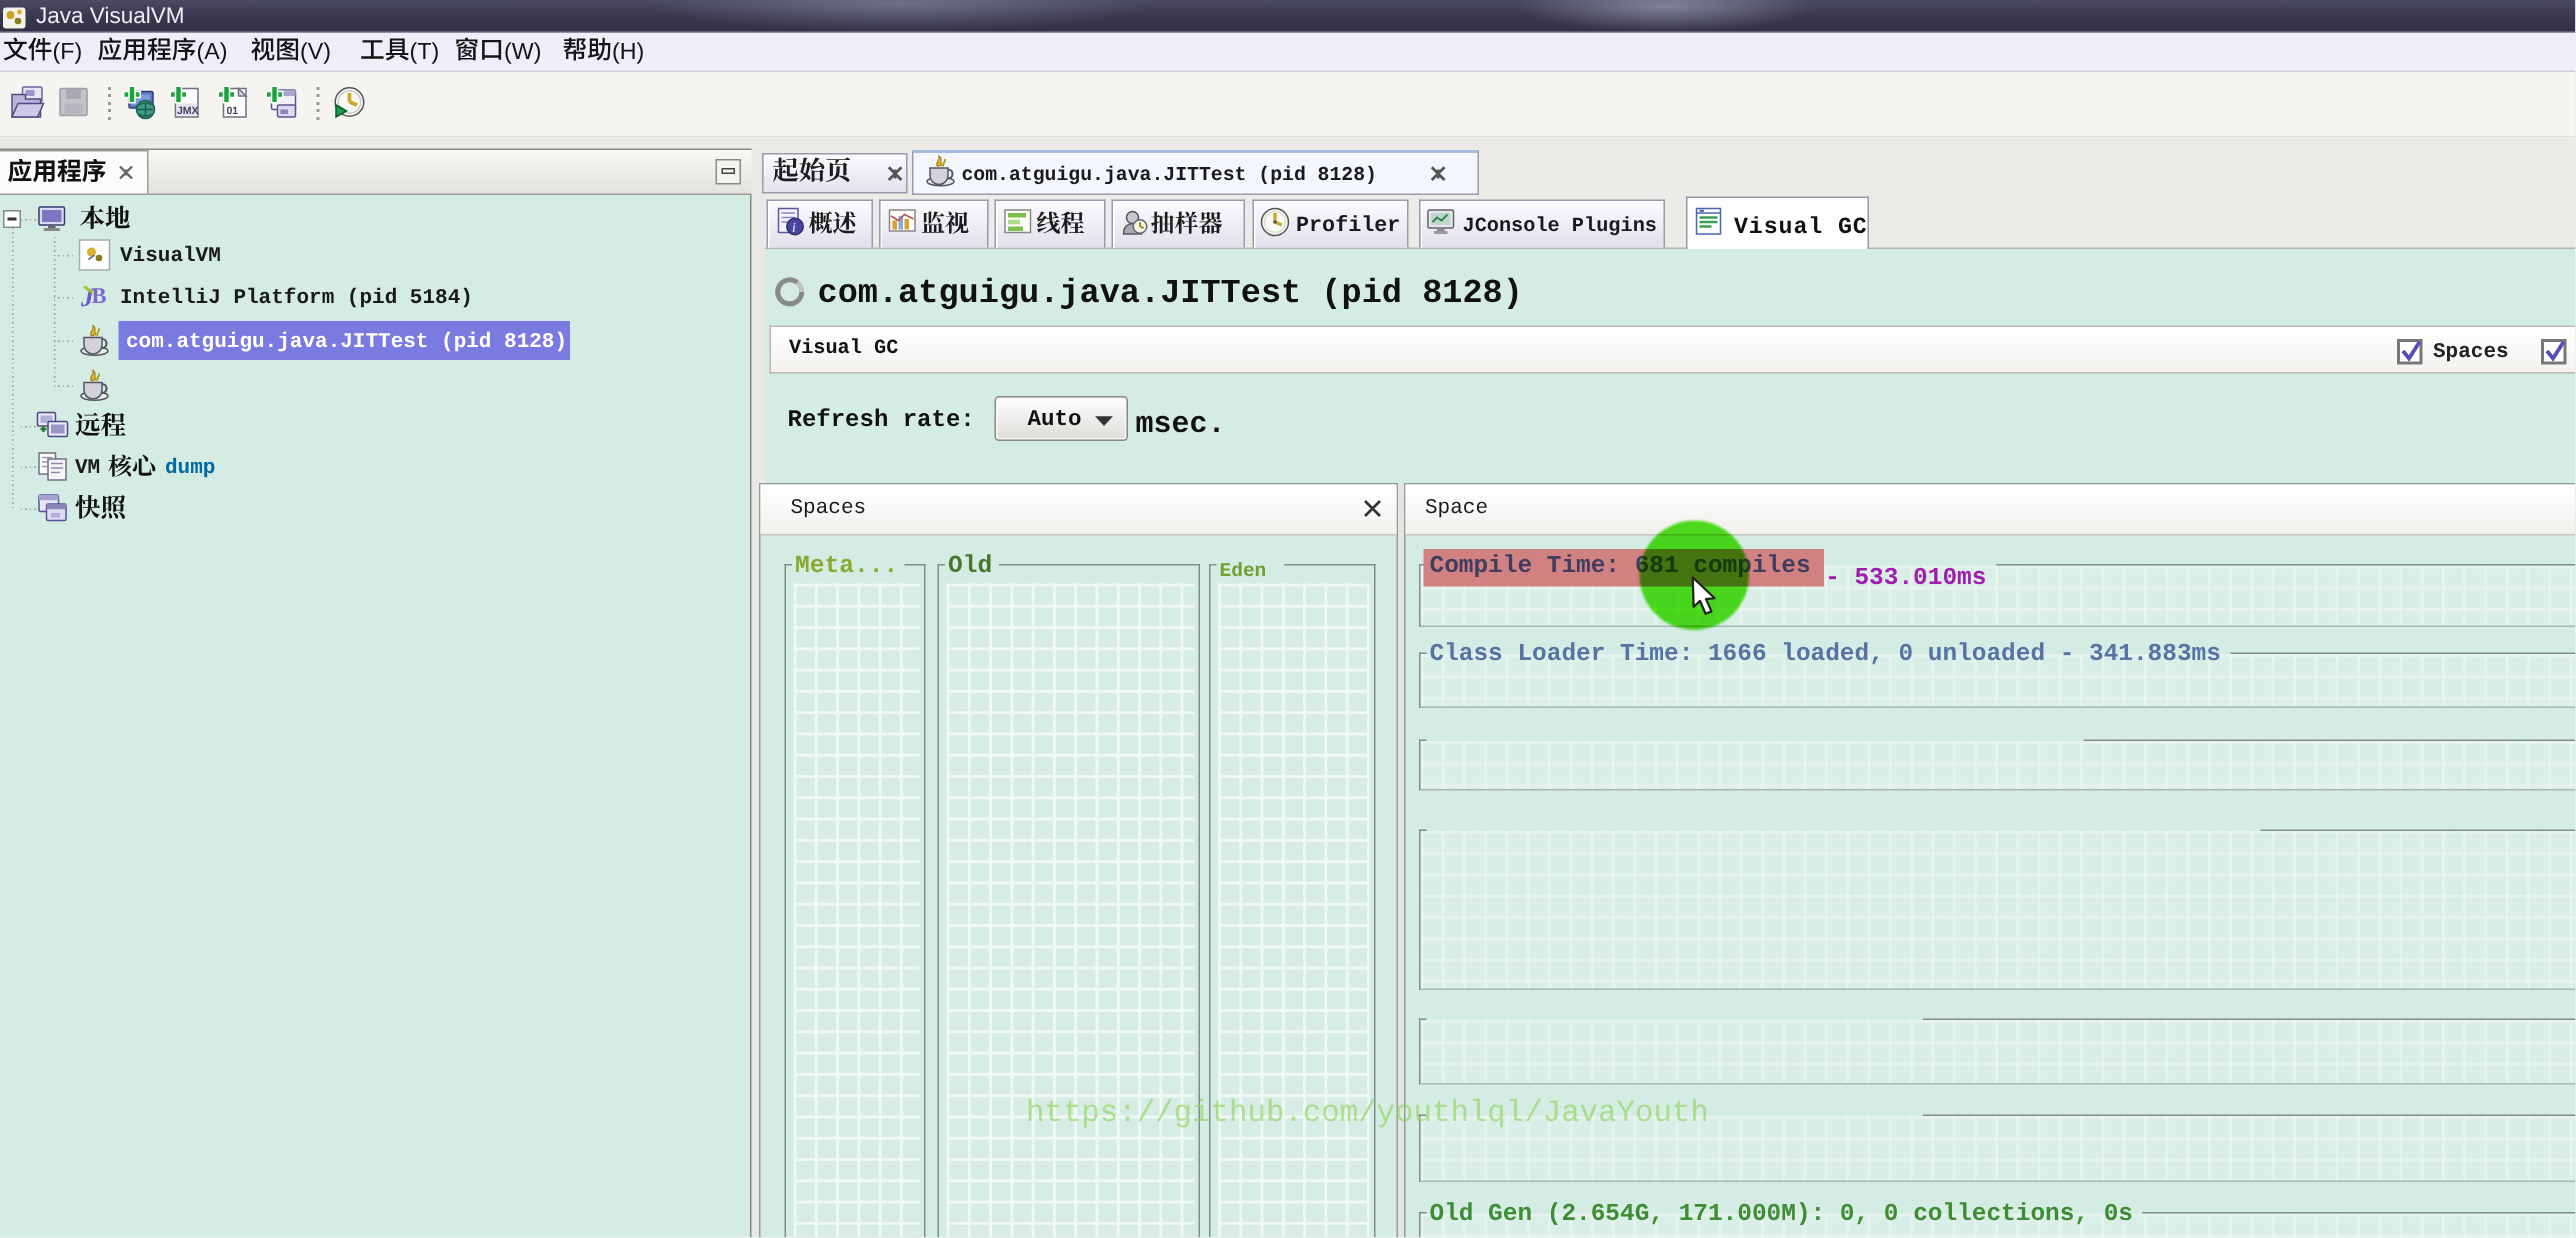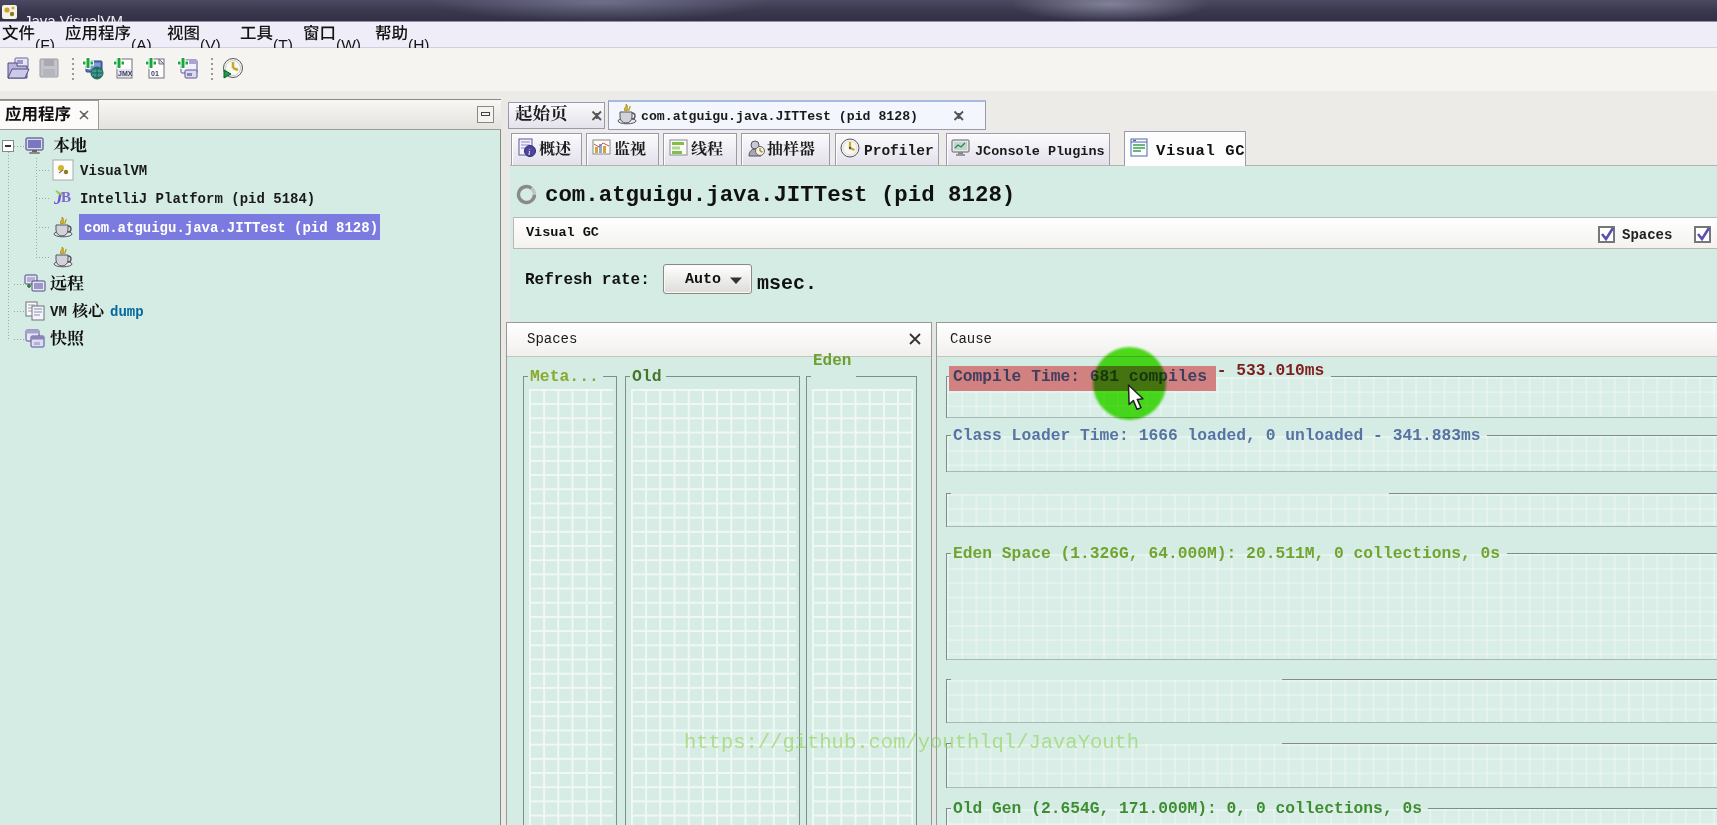--- a/index.html
+++ b/index.html
@@ -1,18 +1,18 @@
 <!DOCTYPE html>
 <html><head><meta charset="utf-8"><style>
 html,body{margin:0;padding:0;}
 #root{position:relative;width:1717px;height:825px;overflow:hidden;
  font-family:"Liberation Mono",monospace;background:#e9e8e4;}
 .a{position:absolute;}
 .mono{font-family:"Liberation Mono",monospace;}
-.sans{font-family:"Liberation Sans",sans-serif;margin-top:10px;}
+.sans{font-family:"Liberation Sans",sans-serif;}
 .grid1{background-color:#d8ece6;
  background-image:linear-gradient(to right,#f0f8f4 2px,transparent 2px),
  linear-gradient(to bottom,#f0f8f4 2px,transparent 2px);
  background-size:14.2px 14.2px;}
 .grid2{background-color:#d8eee7;
  background-image:linear-gradient(to right,rgba(252,250,248,.38) 2px,transparent 2px),
  linear-gradient(to bottom,rgba(252,250,248,.38) 2px,transparent 2px);
  background-size:14.2px 14.2px;}
 .tab2{position:absolute;top:133px;height:32px;border:1px solid #9a99ae;border-bottom:none;
  background:linear-gradient(#fbfbfd,#e2e0ea);box-sizing:border-box;box-shadow:inset 1px 1px 0 #fff;}
@@ -356,46 +356,45 @@
     <div class="a mono lbl" style="left:530px;top:367px;font-size:16.4px;color:#8aa930;">Meta...</div>
     <div class="a" style="left:625px;top:376px;width:175px;height:449px;border-left:1px solid #7e8e8a;border-right:1px solid #7e8e8a;box-sizing:border-box;"></div>
     <div class="a grid1" style="left:631px;top:389px;width:165px;height:436px;"></div>
     <div class="a" style="left:625px;top:376px;width:5px;height:1px;background:#7e8e8a;"></div>
     <div class="a" style="left:666px;top:376px;width:134px;height:1px;background:#7e8e8a;"></div>
     <div class="a mono lbl" style="left:632px;top:367px;font-size:16.4px;color:#47782a;">Old</div>
     <div class="a" style="left:806px;top:376px;width:111px;height:449px;border-left:1px solid #7e8e8a;border-right:1px solid #7e8e8a;box-sizing:border-box;"></div>
     <div class="a grid1" style="left:812px;top:389px;width:101px;height:436px;"></div>
     <div class="a" style="left:806px;top:376px;width:5px;height:1px;background:#7e8e8a;"></div>
     <div class="a" style="left:856px;top:376px;width:61px;height:1px;background:#7e8e8a;"></div>
-    <div class="a mono lbl" style="left:813px;top:352px;font-size:16px;color:#6fa02f;">Eden</div>
+    <div class="a mono lbl" style="left:813px;top:373px;font-size:13px;color:#6fa02f;">Eden</div>
     <div class="a" style="left:932px;top:322px;width:4px;height:503px;background:#e3e7e2;"></div>
     <div class="a" style="left:936px;top:322px;width:781px;height:503px;background:#d5ece5;border-left:1px solid #999;border-top:1px solid #999;box-sizing:border-box;"></div>
     <div class="a" style="left:937px;top:323px;width:780px;height:34px;background:linear-gradient(#ffffff,#f1f0ed);border-bottom:1px solid #c5c4c0;box-sizing:border-box;"></div>
-    <div class="a mono" style="left:950px;top:331px;font-size:14px;color:#1a1a1a;">Cause</div>
+    <div class="a mono" style="left:950px;top:331px;font-size:14px;color:#1a1a1a;">Space</div>
     <div class="a" style="left:949px;top:366px;width:267px;height:25px;background:#d28181;z-index:5;"></div>
     <div class="a grid2" style="left:947px;top:377px;width:770px;height:41px;border-bottom:1px solid #a8b8b2;box-sizing:border-box;"></div>
     <div class="a" style="left:946px;top:376px;width:1px;height:42px;background:#7e8e8a;"></div>
     <div class="a" style="left:946px;top:376px;width:5px;height:1px;background:#7e8e8a;"></div>
     <div class="a" style="left:1331px;top:376px;width:386px;height:1px;background:#7e8e8a;"></div>
     <div class="a mono lbl" style="left:953px;top:367px;font-size:16.3px;color:#403e60;">Compile Time: 681 compiles</div>
-    <div class="a mono lbl" style="left:1207px;top:361px;font-size:16.3px;color:#7f1d1d;"> - 533.010ms</div>
+    <div class="a mono lbl" style="left:1207px;top:375px;font-size:16.3px;color:#a21caf;"> - 533.010ms</div>
     <div class="a grid2" style="left:947px;top:436px;width:770px;height:36px;border-bottom:1px solid #a8b8b2;box-sizing:border-box;"></div>
     <div class="a" style="left:946px;top:435px;width:1px;height:37px;background:#7e8e8a;"></div>
     <div class="a" style="left:946px;top:435px;width:5px;height:1px;background:#7e8e8a;"></div>
     <div class="a" style="left:1487px;top:435px;width:230px;height:1px;background:#7e8e8a;"></div>
     <div class="a mono lbl" style="left:953px;top:426px;font-size:16.3px;color:#5673a4;">Class Loader Time: 1666 loaded, 0 unloaded - 341.883ms</div>
     <div class="a grid2" style="left:947px;top:494px;width:770px;height:33px;border-bottom:1px solid #a8b8b2;box-sizing:border-box;"></div>
     <div class="a" style="left:946px;top:493px;width:1px;height:34px;background:#7e8e8a;"></div>
     <div class="a" style="left:946px;top:493px;width:5px;height:1px;background:#7e8e8a;"></div>
     <div class="a" style="left:1389px;top:493px;width:328px;height:1px;background:#7e8e8a;"></div>
     <div class="a grid2" style="left:947px;top:554px;width:770px;height:106px;border-bottom:1px solid #a8b8b2;box-sizing:border-box;"></div>
     <div class="a" style="left:946px;top:553px;width:1px;height:107px;background:#7e8e8a;"></div>
     <div class="a" style="left:946px;top:553px;width:5px;height:1px;background:#7e8e8a;"></div>
     <div class="a" style="left:1507px;top:553px;width:210px;height:1px;background:#7e8e8a;"></div>
-    <div class="a mono lbl" style="left:953px;top:544px;font-size:16.3px;color:#71a42e;">Eden Space (1.326G, 64.000M): 20.511M, 0 collections, 0s</div>
     <div class="a grid2" style="left:947px;top:680px;width:770px;height:43px;border-bottom:1px solid #a8b8b2;box-sizing:border-box;"></div>
     <div class="a" style="left:946px;top:679px;width:1px;height:44px;background:#7e8e8a;"></div>
     <div class="a" style="left:946px;top:679px;width:5px;height:1px;background:#7e8e8a;"></div>
     <div class="a" style="left:1282px;top:679px;width:435px;height:1px;background:#7e8e8a;"></div>
     <div class="a grid2" style="left:947px;top:744px;width:770px;height:44px;border-bottom:1px solid #a8b8b2;box-sizing:border-box;"></div>
     <div class="a" style="left:946px;top:743px;width:1px;height:45px;background:#7e8e8a;"></div>
     <div class="a" style="left:946px;top:743px;width:5px;height:1px;background:#7e8e8a;"></div>
     <div class="a" style="left:1282px;top:743px;width:435px;height:1px;background:#7e8e8a;"></div>
     <div class="a grid2" style="left:947px;top:809px;width:770px;height:71px;border-bottom:1px solid #a8b8b2;box-sizing:border-box;"></div>
     <div class="a" style="left:946px;top:808px;width:1px;height:72px;background:#7e8e8a;"></div>

